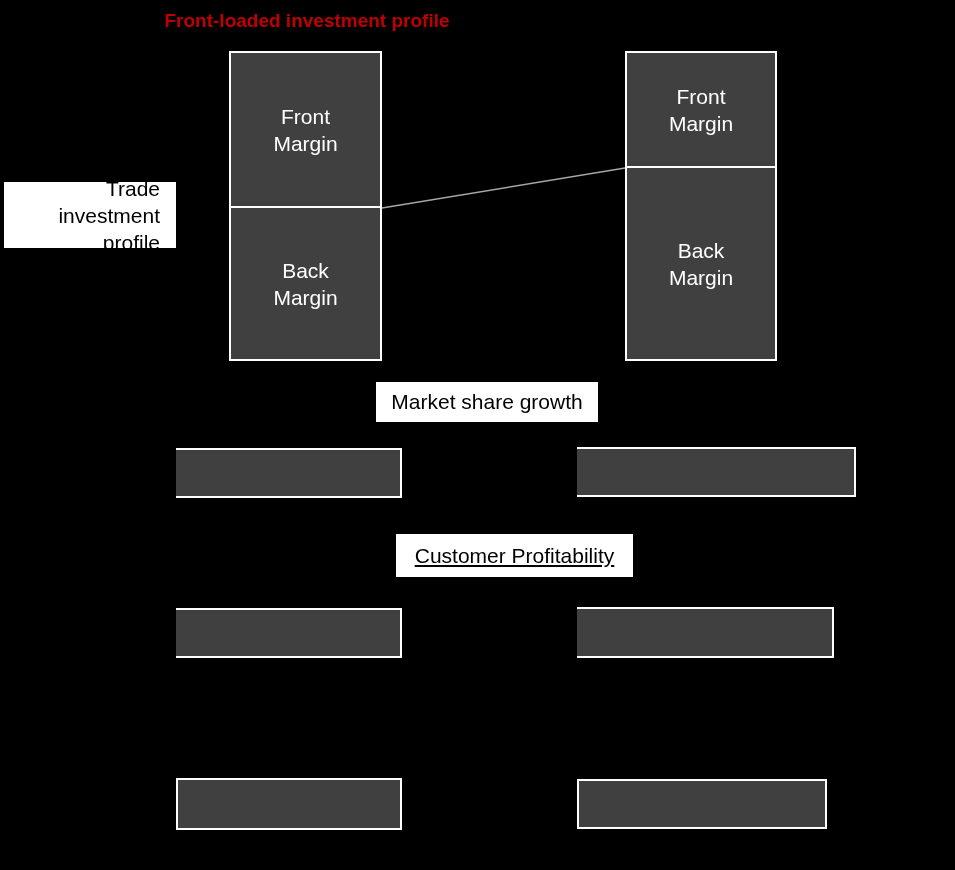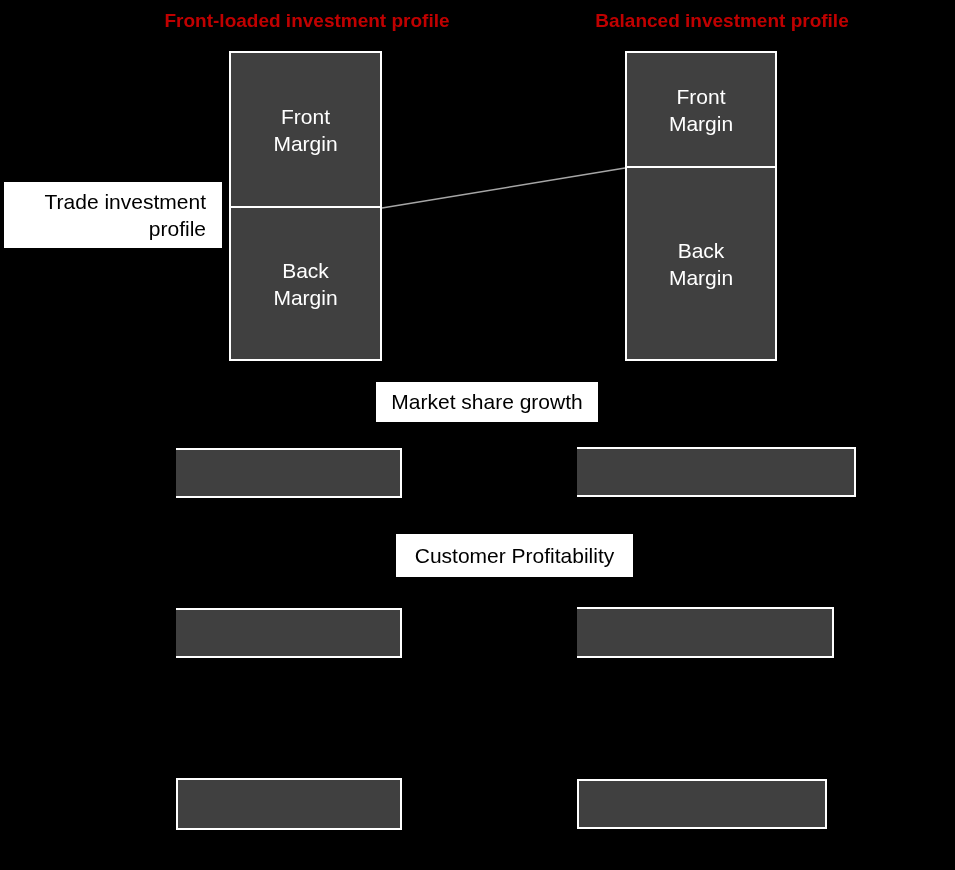--- a/index.html
+++ b/index.html
@@ -81,23 +81,22 @@
     pointer-events: none;
     color: var(--connector-gray, #a6a6a6);
   }
 </style>
 </head>
 <body style="--background: #000000; --bar-fill: #404040; --bar-border: #ffffff; --label-box-bg: #ffffff; --label-text: #000000; --title-red: #c00000; --connector-gray: #a6a6a6;">
 
 <div class="canvas">
 
   <div class="red-title" style="left:163px; top:9px; width:288px;">Front-loaded investment profile</div>
-  <div class="red-title" style="left:593px; top:9px; width:258px;">Balanced investment profile</div>
 
-  <div class="white-box right-aligned" style="left:4px; top:182px; width:218px; height:66px;">Trade investment
+  <div class="white-box right-aligned" style="left:4px; top:182px; width:172px; height:66px;">Trade investment
 profile</div>
 
   <div class="stack" style="left:229px; top:51px; width:153px;">
     <div class="segment" style="height: 157px;">Front
 Margin</div>
     <div class="segment" style="height: 155px;">Back
 Margin</div>
   </div>
 
   <div class="stack" style="left:625px; top:51px; width:152px;">
@@ -108,20 +107,20 @@
   </div>
 
   <svg class="connector" width="955" height="870">
     <line x1="382" y1="208" x2="625" y2="168" stroke="currentColor" stroke-width="1.5"></line>
   </svg>
 
   <div class="white-box centered" style="left:376px; top:382px; width:222px; height:40px;">Market share growth</div>
   <div class="hbar no-left" style="left: 176px; top: 448px; height: 50px; width: 226px;"></div>
   <div class="hbar no-left" style="left: 577px; top: 447px; height: 50px; width: 279px;"></div>
 
-  <div class="white-box centered" style="left:396px; top:534px; width:237px; height:43px;">Customer Profitability</div>
+  <div class="white-box centered" style="left:396px; top:534px; width:237px; height:43px;text-decoration:underline;">Customer Profitability</div>
   <div class="hbar no-left" style="left: 176px; top: 608px; height: 50px; width: 226px;"></div>
   <div class="hbar no-left" style="left: 577px; top: 607px; height: 51px; width: 257px;"></div>
 
   <div class="hbar" style="left: 176px; top: 778px; height: 52px; width: 226px;"></div>
   <div class="hbar" style="left: 577px; top: 779px; height: 50px; width: 250px;"></div>
 
 </div>
 
 </body></html>

